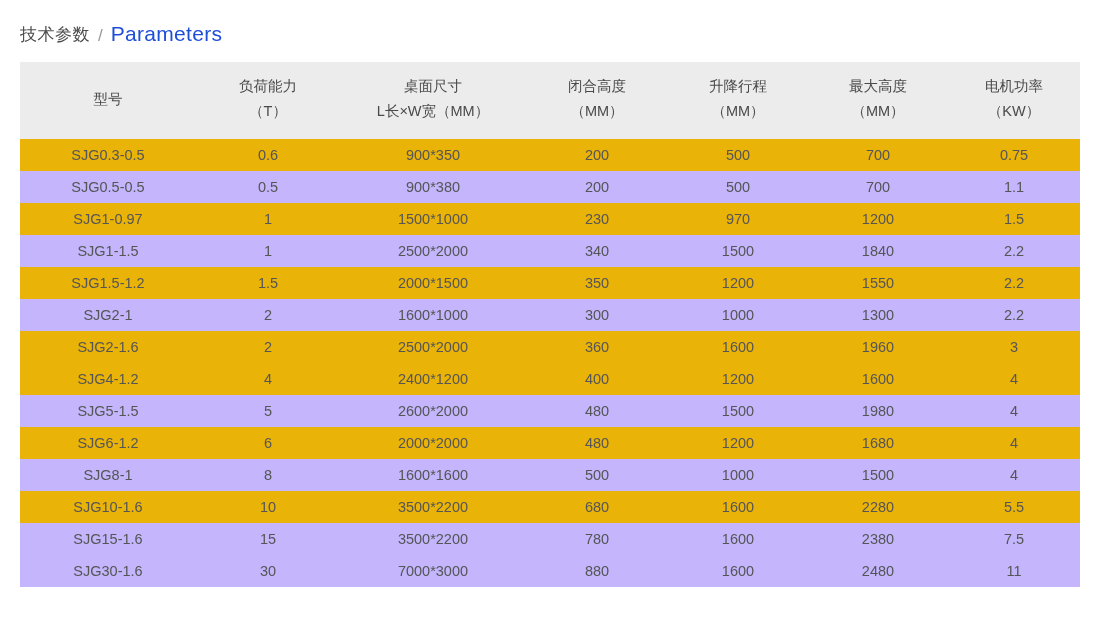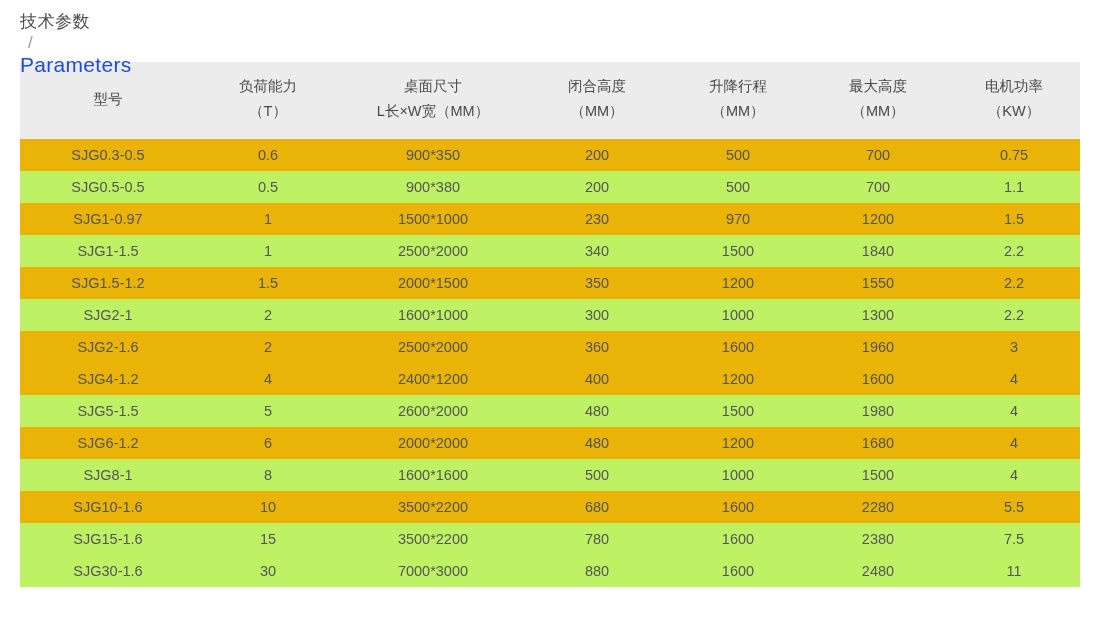--- a/index.html
+++ b/index.html
@@ -16,25 +16,24 @@
   }
   .page {
     position: relative;
     width: 1100px;
     height: 625px;
     box-sizing: border-box;
     padding: 0 20px;
   }
   .title-bar {
     display: flex;
-    align-items: flex-start;
+    align-items: flex-end;
     padding: 10px 0 0 0;
     height: 46px;
     box-sizing: border-box;
-    flex-direction: column;
   }
   .title-cn {
     font-size: 17px;
     color: #4d4d4d;
     letter-spacing: 0.5px;
   }
   .title-sep {
     font-size: 17px;
     color: #9a9a9a;
     margin: 0 8px;
@@ -68,21 +67,21 @@
     padding: 8px 4px;
     color: #555555;
     font-size: 14.5px;
     height: 30px;
     box-sizing: border-box;
   }
   table.params tbody tr.odd td {
     background: #eab308;
   }
   table.params tbody tr.even td {
-    background: #bef264;
+    background: #c4b5fd;
   }
   col.c0 { width: 176px; }
   col.c1 { width: 144px; }
   col.c2 { width: 186px; }
   col.c3 { width: 142px; }
   col.c4 { width: 140px; }
   col.c5 { width: 140px; }
   col.c6 { width: 132px; }
 </style>
 </head>

